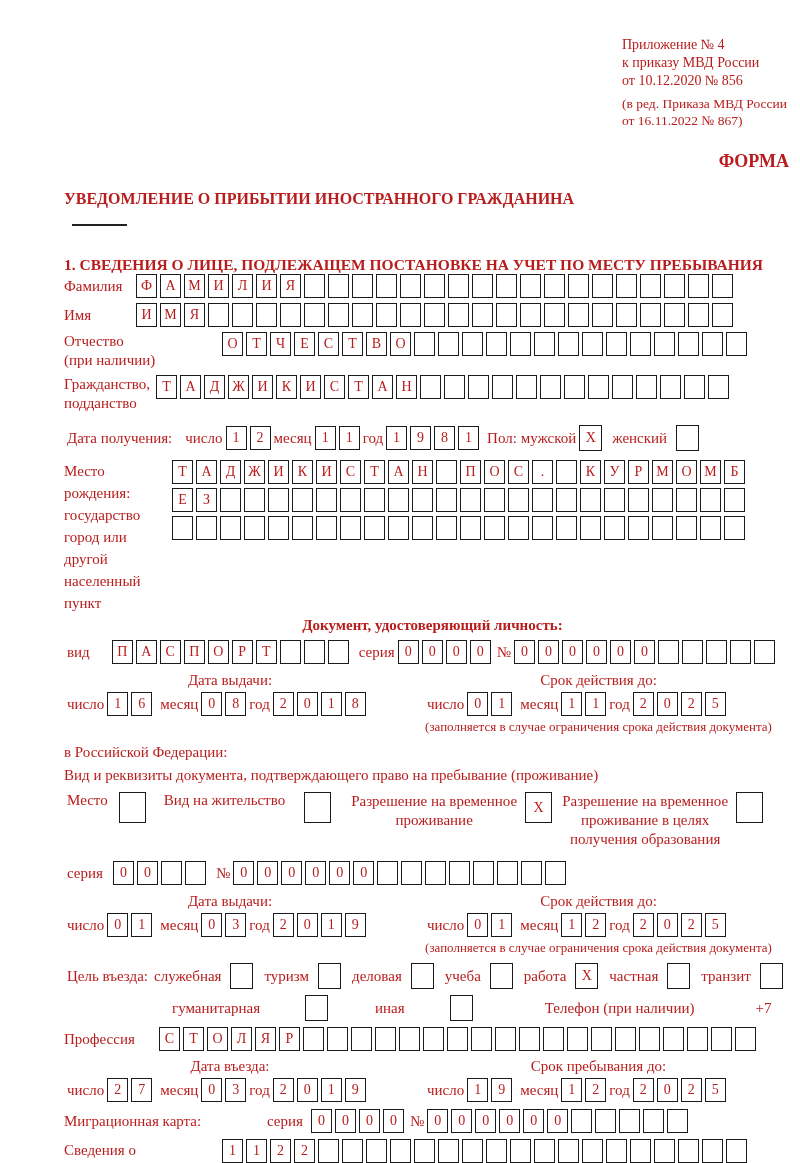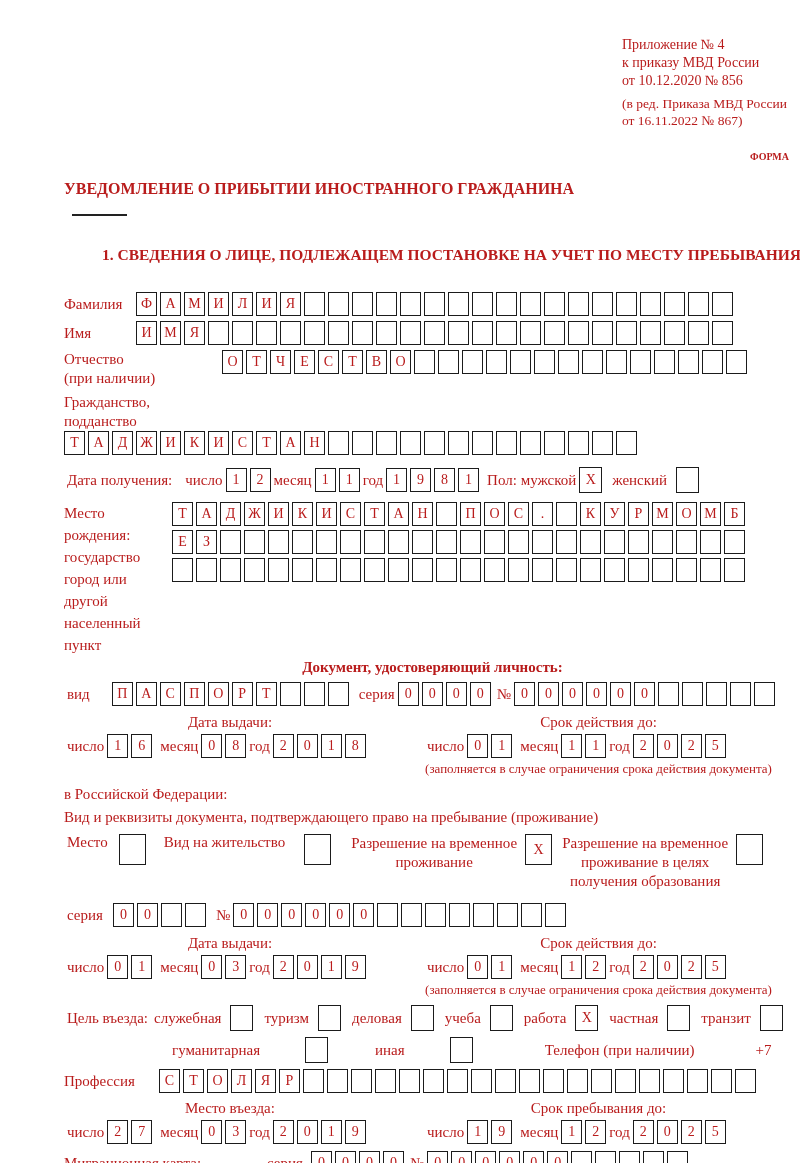--- a/index.html
+++ b/index.html
@@ -8,26 +8,26 @@
     background:#ffffff; color:#b91c1c;
     font-family:"Liberation Serif","DejaVu Serif",serif;
     font-size:15px; box-sizing:border-box;
     padding:36px 8px 14px 64px; overflow:hidden;
   }
   .content{width:737px;}
 
   
   .hdr{margin-left:558px; line-height:18px; white-space:nowrap; font-size:14px;}
   .hdr-sub{margin-left:558px; margin-top:5px; line-height:17px; white-space:nowrap; font-size:13.5px;}
-  .form-label{text-align:right; padding-right:12px; font-weight:bold; font-size:10px; margin-top:22px;}
+  .form-label{text-align:right; padding-right:12px; font-weight:bold; font-size:18px; margin-top:22px;}
 
   
   .title{ text-align:left; font-weight:bold; font-size:16px; line-height:22px; margin-top:16px;}
   .uline{display:inline-block; width:55px; border-bottom:2px solid #222; height:14px; margin-left:8px;}
-  .sec1{ text-align:right; font-weight:bold; font-size:15.5px; margin-top:24px; margin-bottom:28px; white-space:nowrap;}
+  .sec1{ text-align:left; font-weight:bold; font-size:15.5px; margin-top:24px; margin-bottom:0; white-space:nowrap;}
 
   
   .row{display:flex; align-items:center; margin-bottom:5px;}
   .row-top{align-items:flex-start;}
   .lbl{flex:none; line-height:19px;}
   .w70{width:72px}.w90{width:92px}.w150{width:158px}
   .w95{width:95px}.w190{width:200px}
   .boxes{display:flex; gap:3px; flex:none;}
   .box{
     width:19px; height:22px; border:1.6px solid #1b1b1b; flex:none;
@@ -37,21 +37,21 @@
   .cb{
     width:21px; height:24px; border:1.6px solid #1b1b1b; flex:none;
     display:inline-flex; align-items:center; justify-content:center;
     font-size:14px; background:#fff;
   }
   .cb-lg{width:25px; height:29px;}
   .t{flex:none; margin:0 3px; white-space:nowrap;}
 
   
   .two-line{line-height:19px;}
-  .mb14{margin-bottom:12px;flex-direction:column;}
+  .mb14{margin-bottom:12px;}
 
   
   .bp{display:flex; align-items:flex-start; margin-bottom:3px;}
   .bp-left{width:108px; line-height:22px; flex:none;}
   .bp-right .boxes{margin-bottom:4px;}
 
   
   .doc-head{font-weight:bold; text-align:center; margin:2px 0 6px 0;}
 
   
@@ -588,21 +588,21 @@
           <span class="box"></span>
           <span class="box"></span>
           <span class="box"></span>
           <span class="box"></span>
           <span class="box"></span>
         </div>
     </div>
 
     <div class="dates">
       <div class="dcol1">
-        <div class="dhead">Место въезда:</div>
+        <div class="dhead">Дата въезда:</div>
         <div class="drow">
           <span class="t">число</span>
           <div class="boxes">
               <span class="box">2</span>
               <span class="box">7</span>
             </div>
           <span class="t" style="margin-left:8px;">месяц</span>
           <div class="boxes">
               <span class="box">0</span>
               <span class="box">3</span>

